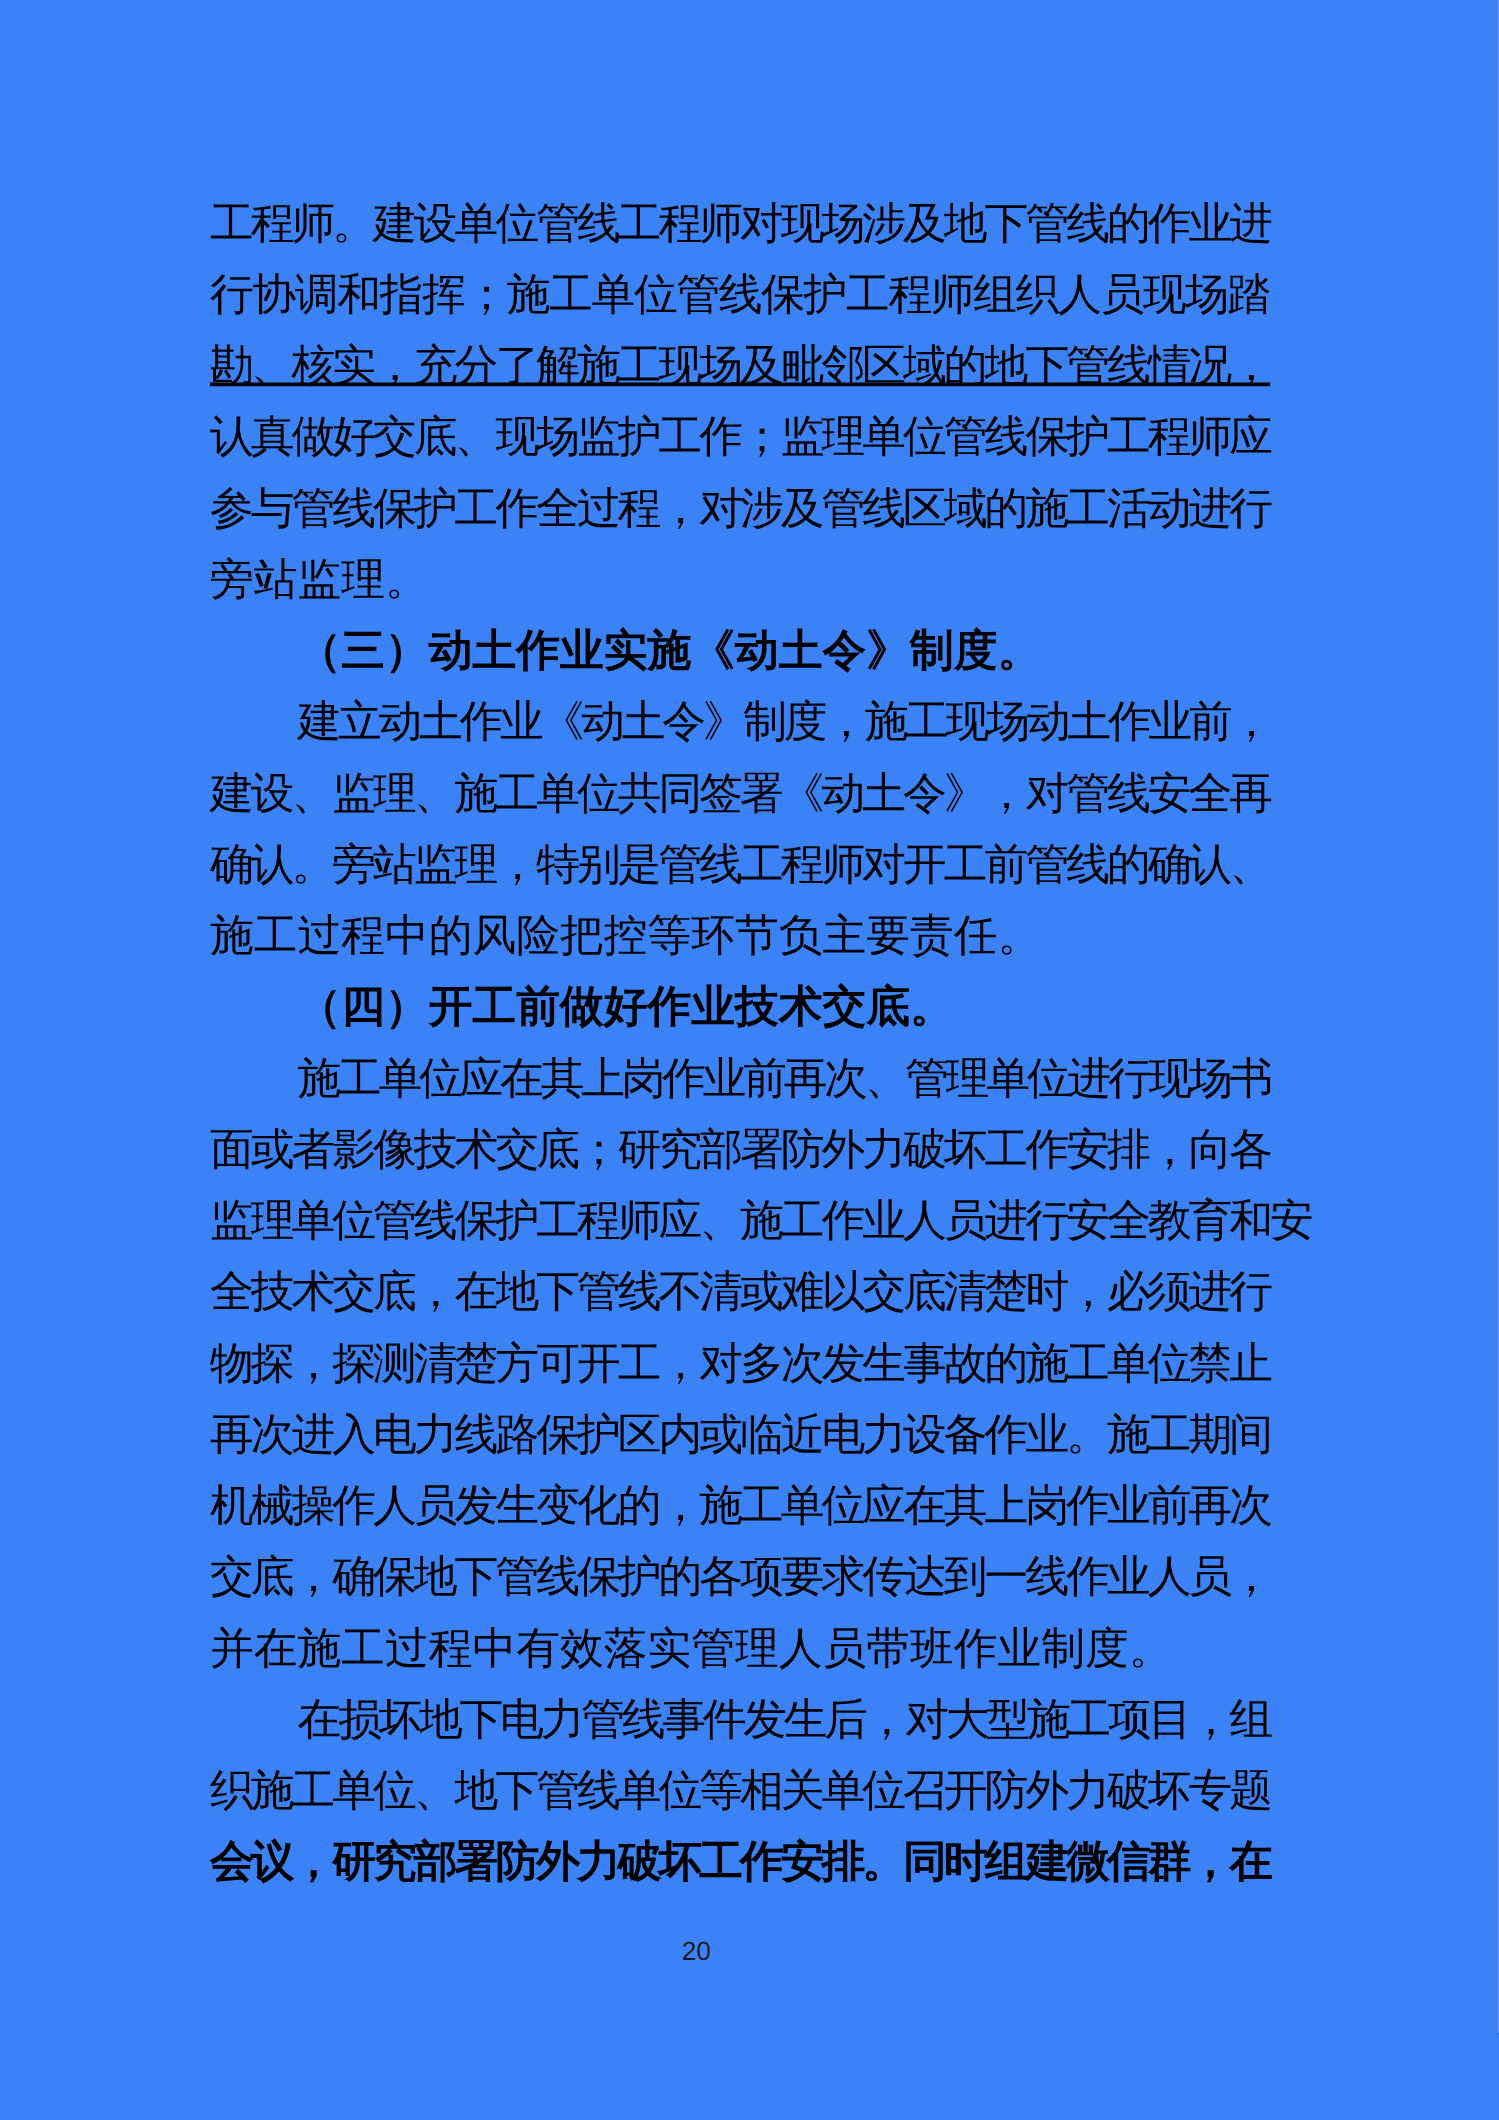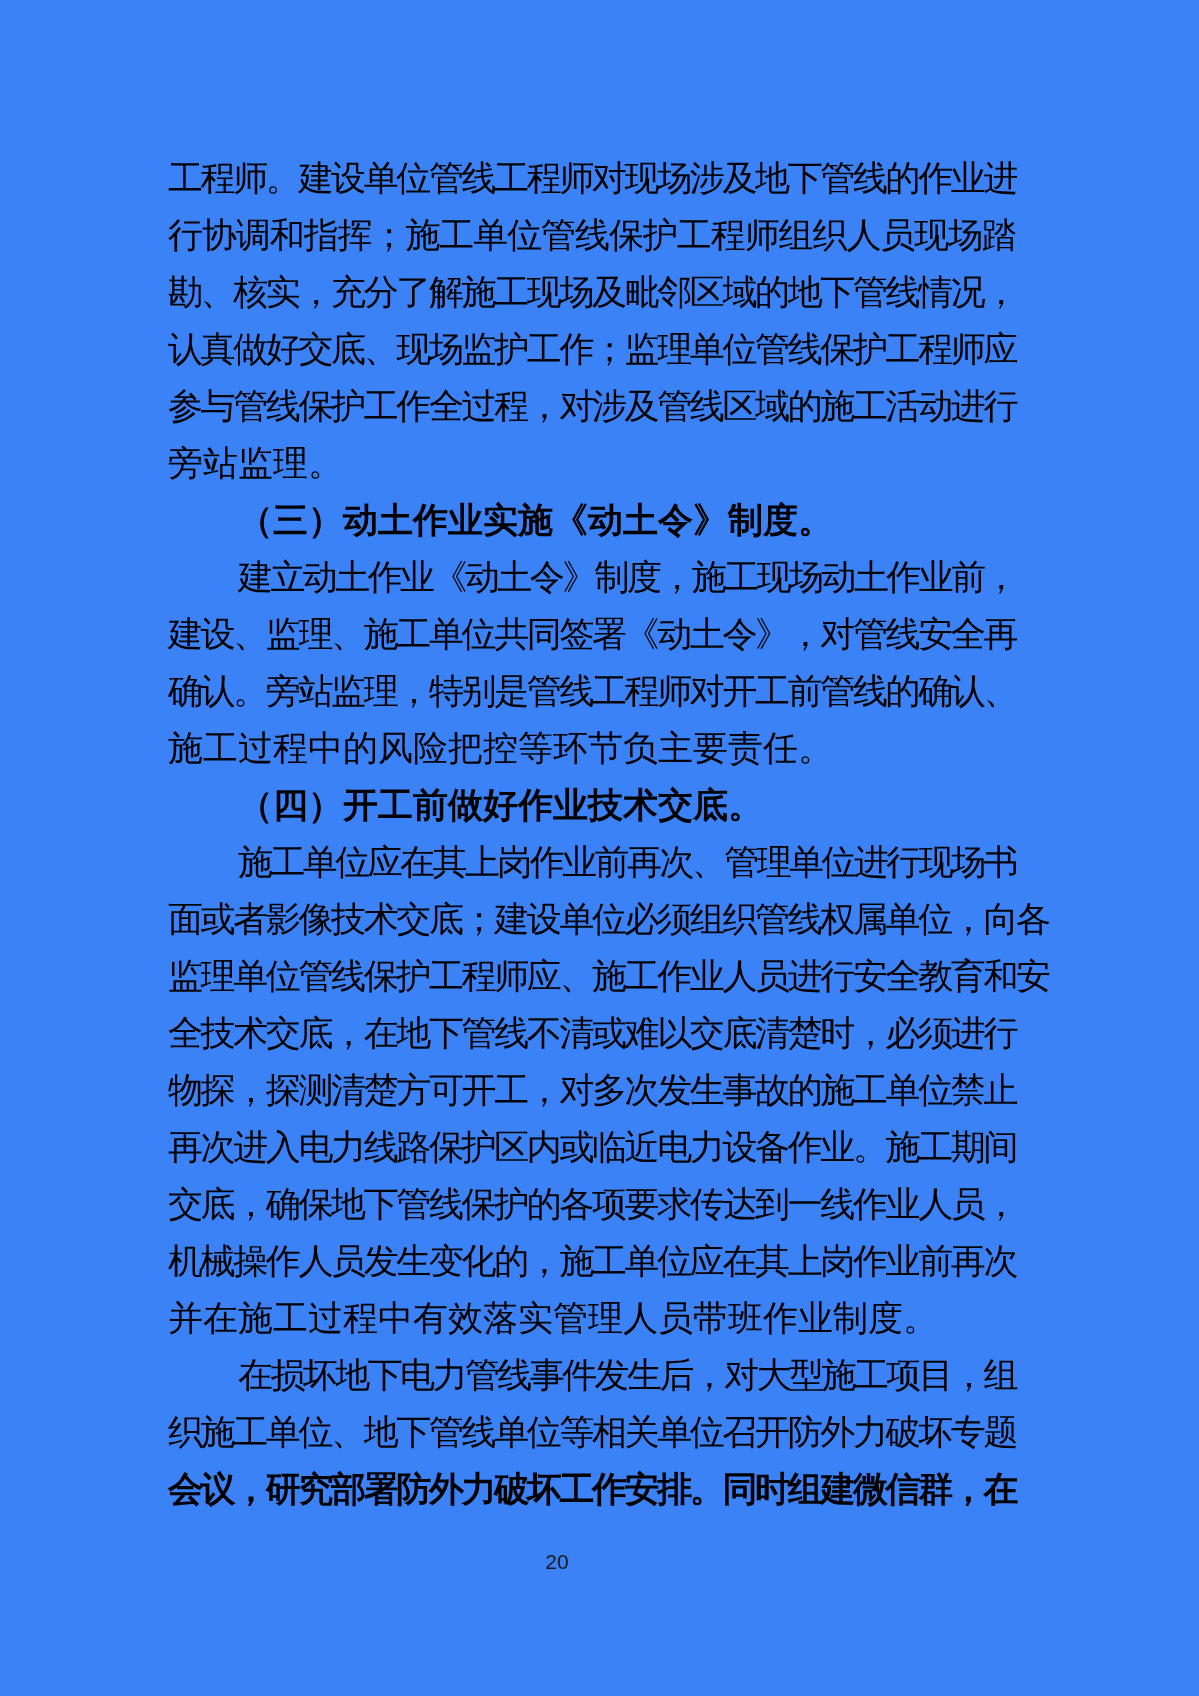--- a/index.html
+++ b/index.html
@@ -49,37 +49,37 @@
     color: #1a1a1a;
   }
 </style>
 </head>
 <body>
 
 <div class="page">
   <div class="content">
       <div class="line fill"><span style="letter-spacing: -2.38462px;">工程师。建设单位管线工程师对现场涉及地下管线的作业进</span></div>
       <div class="line fill"><span style="letter-spacing: -1.08px;">行协调和指挥；施工单位管线保护工程师组织人员现场踏</span></div>
-      <div class="line fill"><span style="letter-spacing: -2.38462px;">勘、核实，充分了解施工现场及毗邻区域的地下管线情况，</span></div>
+      <div class="line fill"><span style="letter-spacing: -2.38462px; text-decoration: underline;">勘、核实，充分了解施工现场及毗邻区域的地下管线情况，</span></div>
       <div class="line fill"><span style="letter-spacing: -2.38462px;">认真做好交底、现场监护工作；监理单位管线保护工程师应</span></div>
       <div class="line fill"><span style="letter-spacing: -2.38462px;">参与管线保护工作全过程，对涉及管线区域的施工活动进行</span></div>
       <div class="line"><span>旁站监理。</span></div>
       <div class="line heading indent"><span>（三）动土作业实施《动土令》制度。</span></div>
       <div class="line indent fill"><span style="letter-spacing: -2.58333px;">建立动土作业《动土令》制度，施工现场动土作业前，</span></div>
       <div class="line fill"><span style="letter-spacing: -2.38462px;">建设、监理、施工单位共同签署《动土令》，对管线安全再</span></div>
       <div class="line fill"><span style="letter-spacing: -2.38462px;">确认。旁站监理，特别是管线工程师对开工前管线的确认、</span></div>
       <div class="line"><span>施工过程中的风险把控等环节负主要责任。</span></div>
       <div class="line heading indent"><span>（四）开工前做好作业技术交底。</span></div>
       <div class="line indent fill"><span style="letter-spacing: -2.58333px;">施工单位应在其上岗作业前再次、管理单位进行现场书</span></div>
-      <div class="line fill"><span style="letter-spacing: -2.38462px;">面或者影像技术交底；建设单位必须组织管线权属单位，向各</span></div>
+      <div class="line fill"><span style="letter-spacing: -2.38462px;">面或者影像技术交底；研究部署防外力破坏工作安排，向各</span></div>
       <div class="line fill"><span style="letter-spacing: -2.38462px;">监理单位管线保护工程师应、施工作业人员进行安全教育和安</span></div>
       <div class="line fill"><span style="letter-spacing: -2.38462px;">全技术交底，在地下管线不清或难以交底清楚时，必须进行</span></div>
       <div class="line fill"><span style="letter-spacing: -2.38462px;">物探，探测清楚方可开工，对多次发生事故的施工单位禁止</span></div>
       <div class="line fill"><span style="letter-spacing: -2.38462px;">再次进入电力线路保护区内或临近电力设备作业。施工期间</span></div>
+      <div class="line fill"><span style="letter-spacing: -2.38462px;">机械操作人员发生变化的，施工单位应在其上岗作业前再次</span></div>
       <div class="line fill"><span style="letter-spacing: -2.38462px;">交底，确保地下管线保护的各项要求传达到一线作业人员，</span></div>
-      <div class="line fill"><span style="letter-spacing: -2.38462px;">机械操作人员发生变化的，施工单位应在其上岗作业前再次</span></div>
       <div class="line"><span>并在施工过程中有效落实管理人员带班作业制度。</span></div>
       <div class="line indent fill"><span style="letter-spacing: -2.58333px;">在损坏地下电力管线事件发生后，对大型施工项目，组</span></div>
       <div class="line fill"><span style="letter-spacing: -2.38462px;">织施工单位、地下管线单位等相关单位召开防外力破坏专题</span></div>
       <div class="line fill"><span style="letter-spacing: -2.38462px; font-weight: bold;">会议，研究部署防外力破坏工作安排。同时组建微信群，在</span></div>
     </div>
   <div class="page-number">20</div>
 </div>
 
 </body></html>

